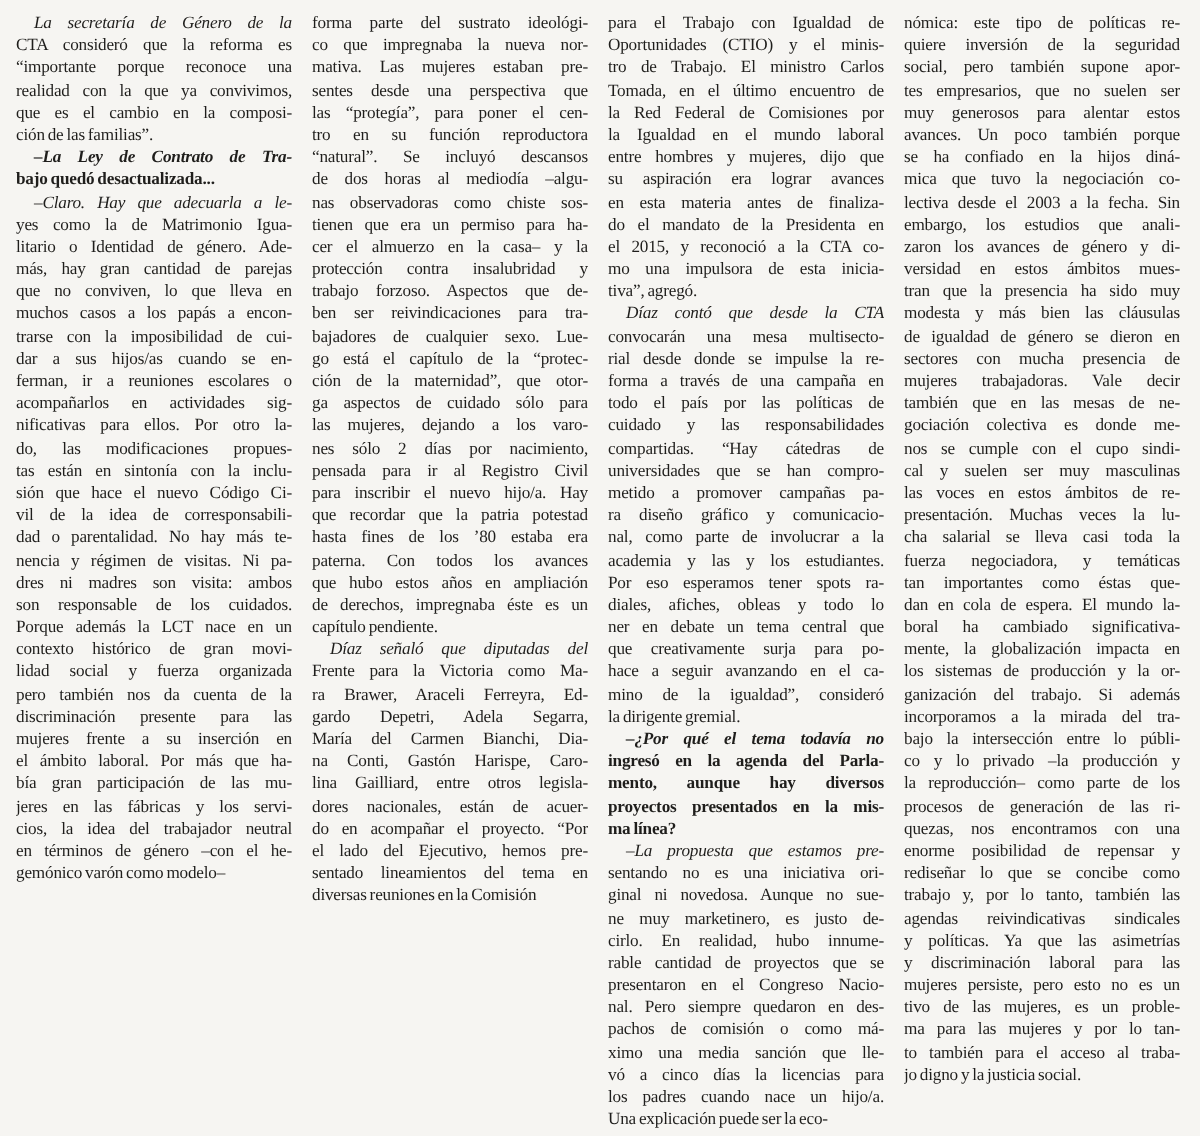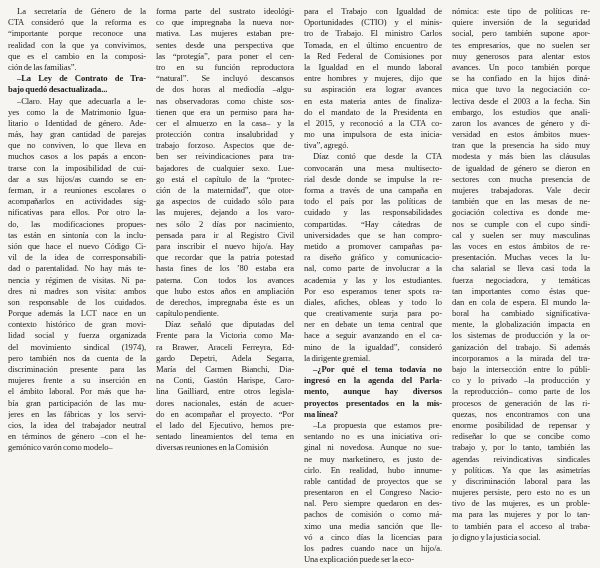--- a/index.html
+++ b/index.html
@@ -22,21 +22,21 @@
     line-height:11.2px;
     height:11.2px;
     overflow:hidden;
     text-align:justify;
     word-spacing:-0.6px;
     letter-spacing:-0.1px;
   }
   
   .line::after { content:""; display:inline-block; width:100%; height:0; }
   .line.end::after { content:none; }
-  .line.indent { text-indent:9px; }
+  .line.indent { text-indent:9px;font-style:italic; }
   .line.bold { font-weight:bold; }
 </style>
 </head>
 <body style="background: rgb(246, 245, 242); color: rgb(31, 30, 28);">
 
 <div class="page">
   <div class="col">
       <div class="line indent">La secretaría de Género de la</div>
       <div class="line">CTA consideró que la reforma es</div>
       <div class="line">“importante porque reconoce una</div>
@@ -60,21 +60,20 @@
       <div class="line">tas están en sintonía con la inclu-</div>
       <div class="line">sión que hace el nuevo Código Ci-</div>
       <div class="line">vil de la idea de corresponsabili-</div>
       <div class="line">dad o parentalidad. No hay más te-</div>
       <div class="line">nencia y régimen de visitas. Ni pa-</div>
       <div class="line">dres ni madres son visita: ambos</div>
       <div class="line">son responsable de los cuidados.</div>
       <div class="line">Porque además la LCT nace en un</div>
       <div class="line">contexto histórico de gran movi-</div>
       <div class="line">lidad social y fuerza organizada</div>
-      <div class="line">del movimiento sindical (1974),</div>
       <div class="line">pero también nos da cuenta de la</div>
       <div class="line">discriminación presente para las</div>
       <div class="line">mujeres frente a su inserción en</div>
       <div class="line">el ámbito laboral. Por más que ha-</div>
       <div class="line">bía gran participación de las mu-</div>
       <div class="line">jeres en las fábricas y los servi-</div>
       <div class="line">cios, la idea del trabajador neutral</div>
       <div class="line">en términos de género –con el he-</div>
       <div class="line end">gemónico varón como modelo–</div>
     </div>
@@ -141,22 +140,22 @@
       <div class="line">todo el país por las políticas de</div>
       <div class="line">cuidado y las responsabilidades</div>
       <div class="line">compartidas. “Hay cátedras de</div>
       <div class="line">universidades que se han compro-</div>
       <div class="line">metido a promover campañas pa-</div>
       <div class="line">ra diseño gráfico y comunicacio-</div>
       <div class="line">nal, como parte de involucrar a la</div>
       <div class="line">academia y las y los estudiantes.</div>
       <div class="line">Por eso esperamos tener spots ra-</div>
       <div class="line">diales, afiches, obleas y todo lo</div>
+      <div class="line">ner en debate un tema central que</div>
       <div class="line">que creativamente surja para po-</div>
-      <div class="line">ner en debate un tema central que</div>
       <div class="line">hace a seguir avanzando en el ca-</div>
       <div class="line">mino de la igualdad”, consideró</div>
       <div class="line end">la dirigente gremial.</div>
       <div class="line bold indent">–¿Por qué el tema todavía no</div>
       <div class="line bold">ingresó en la agenda del Parla-</div>
       <div class="line bold">mento, aunque hay diversos</div>
       <div class="line bold">proyectos presentados en la mis-</div>
       <div class="line bold end">ma línea?</div>
       <div class="line indent">–La propuesta que estamos pre-</div>
       <div class="line">sentando no es una iniciativa ori-</div>

